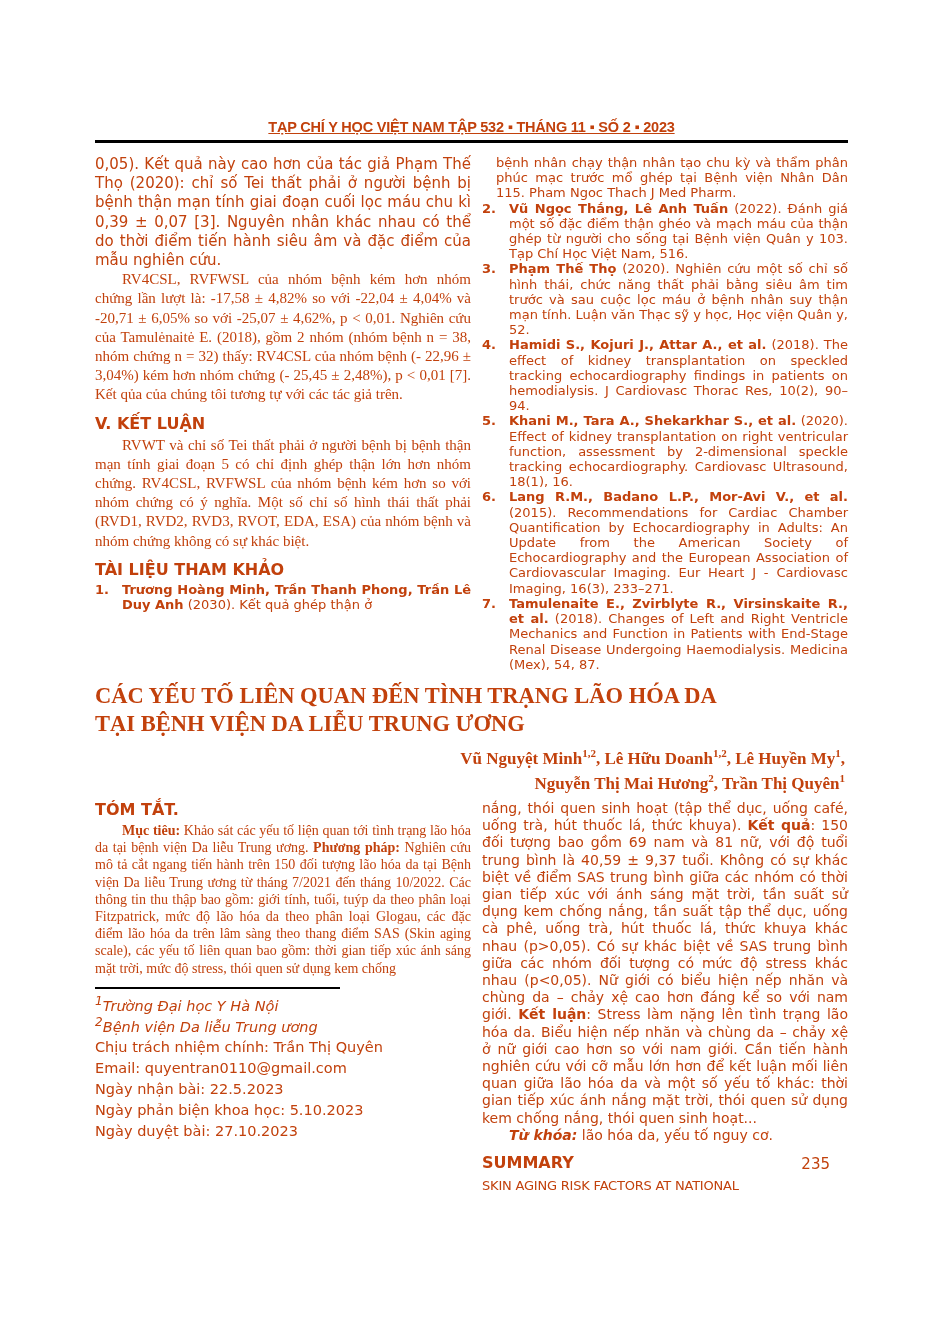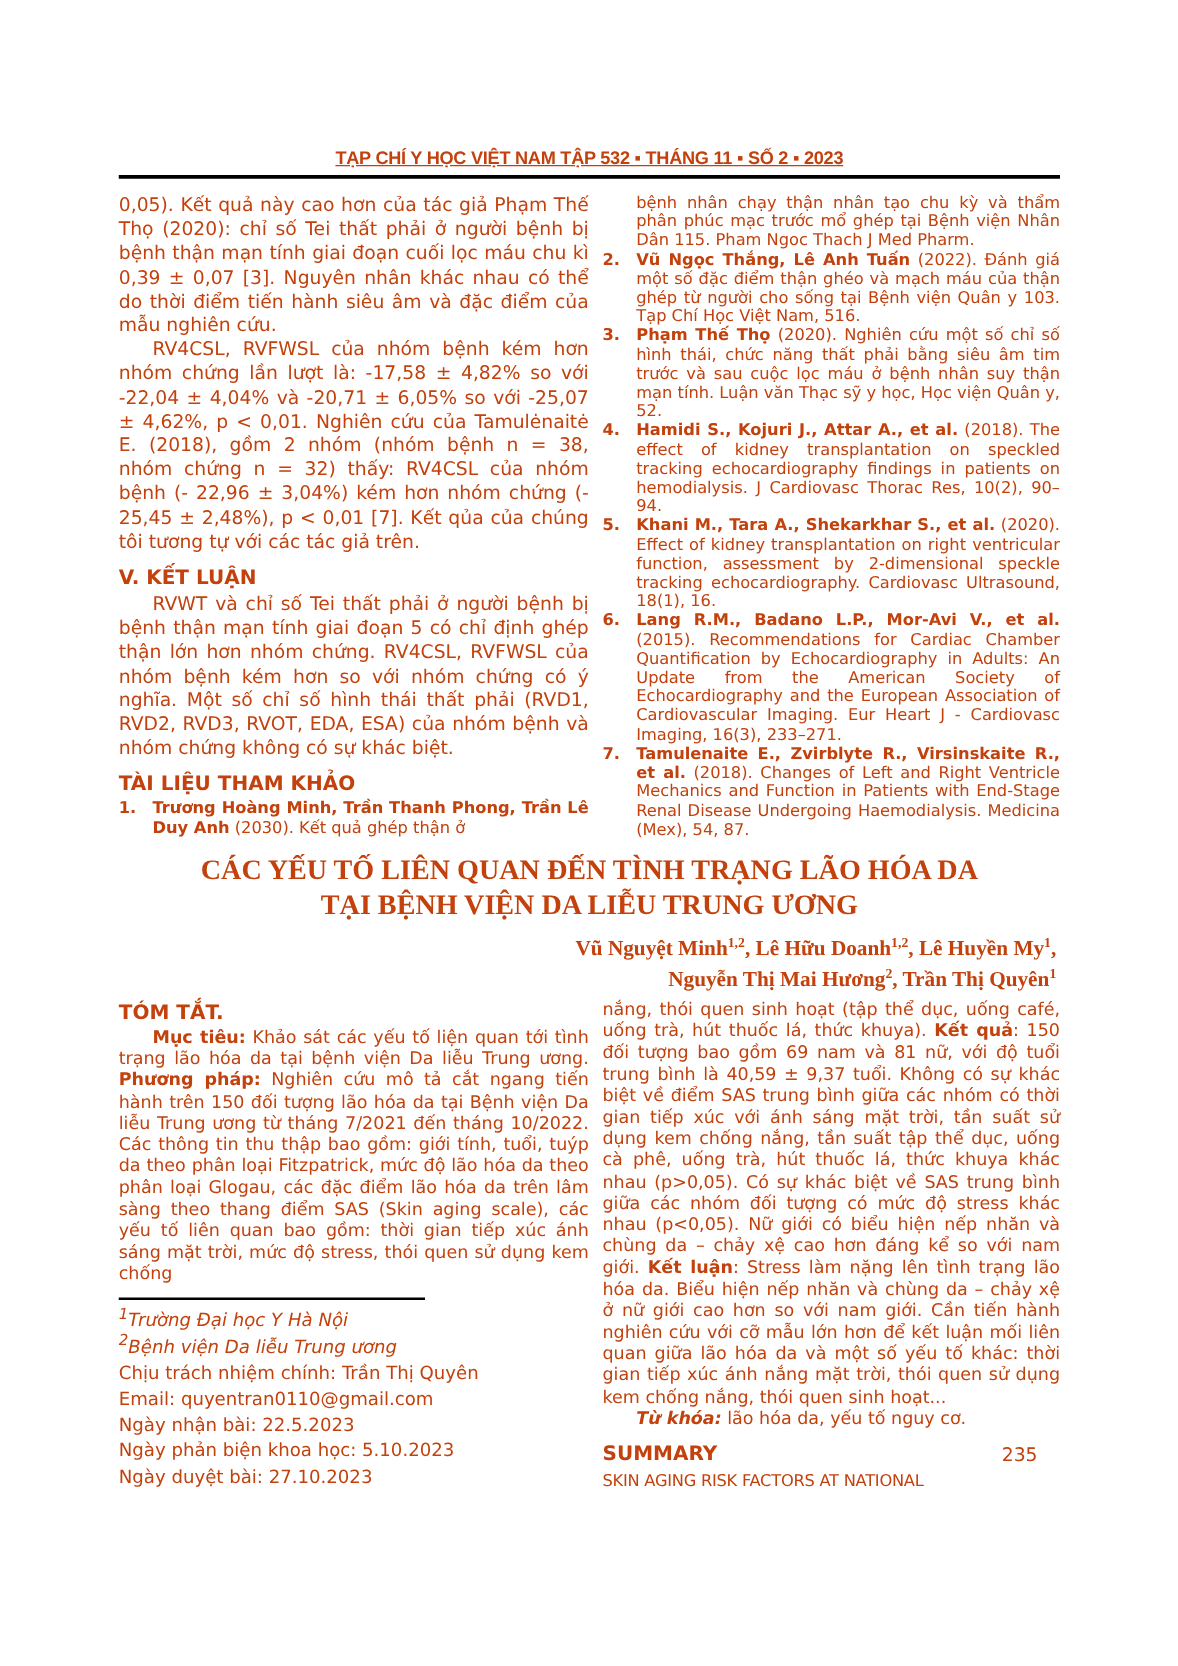--- a/index.html
+++ b/index.html
@@ -26,37 +26,36 @@
   
   .cols { position:absolute; left:95px; width:753px; display:flex; gap:11px; }
   .section1 { top:155px; }
   .section2 { top:800px; }
   .col-left  { width:376px; }
   .col-right { width:366px; }
   
   .body-p {
     margin:0; font-size:15px; line-height:19.2px; text-align:justify;
   }
-  .indent { text-indent:27px; }
+  .indent { text-indent:27px;font-family:Liberation Serif, serif; }
   h3.sec-heading {
     margin:9px 0 2px 0; font-size:16px; line-height:20px;
     font-family:"DejaVu Sans", sans-serif; font-weight:bold;
   }
   
   .ref-item { display:flex; font-size:13px; line-height:15.2px; }
   .ref-num  { width:27px; flex:0 0 27px; font-weight:bold; }
   .ref-body { flex:1; text-align:justify; }
   .ref-authors { font-weight:bold; }
   .ref-cont {
-    margin-left:27px; font-size:13px; line-height:15.2px; text-align:justify;
+    margin-left:14px; font-size:13px; line-height:15.2px; text-align:justify;
   }
   
   .article-title {
     position:absolute; top:682px; left:95px; width:753px;
-    text-align:center;
     font-family:"Liberation Serif", serif;
     font-weight:bold; font-size:22.5px; line-height:28px;
   }
   .authors {
     position:absolute; top:746px; left:95px; width:750px;
     text-align:right;
     font-family:"Liberation Serif", serif;
     font-weight:bold; font-size:17px; line-height:25px;
   }
   .authors sup { font-size:11px; }

